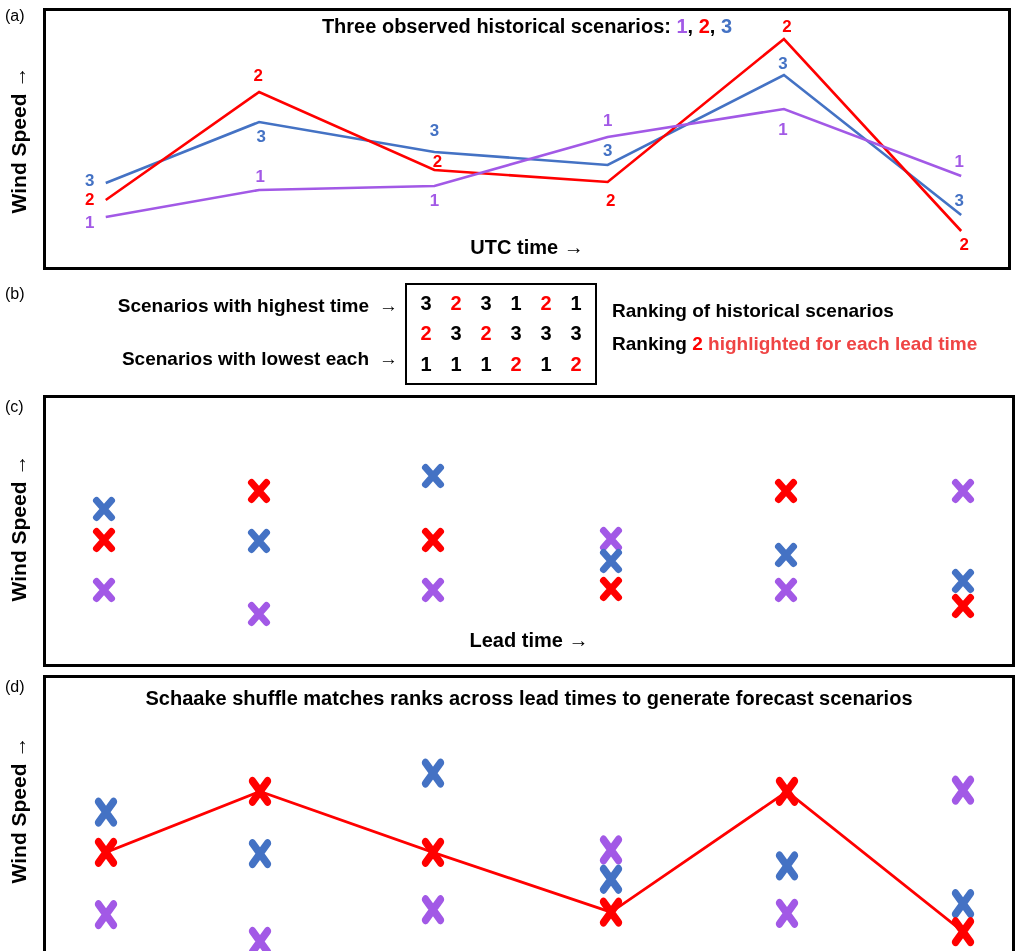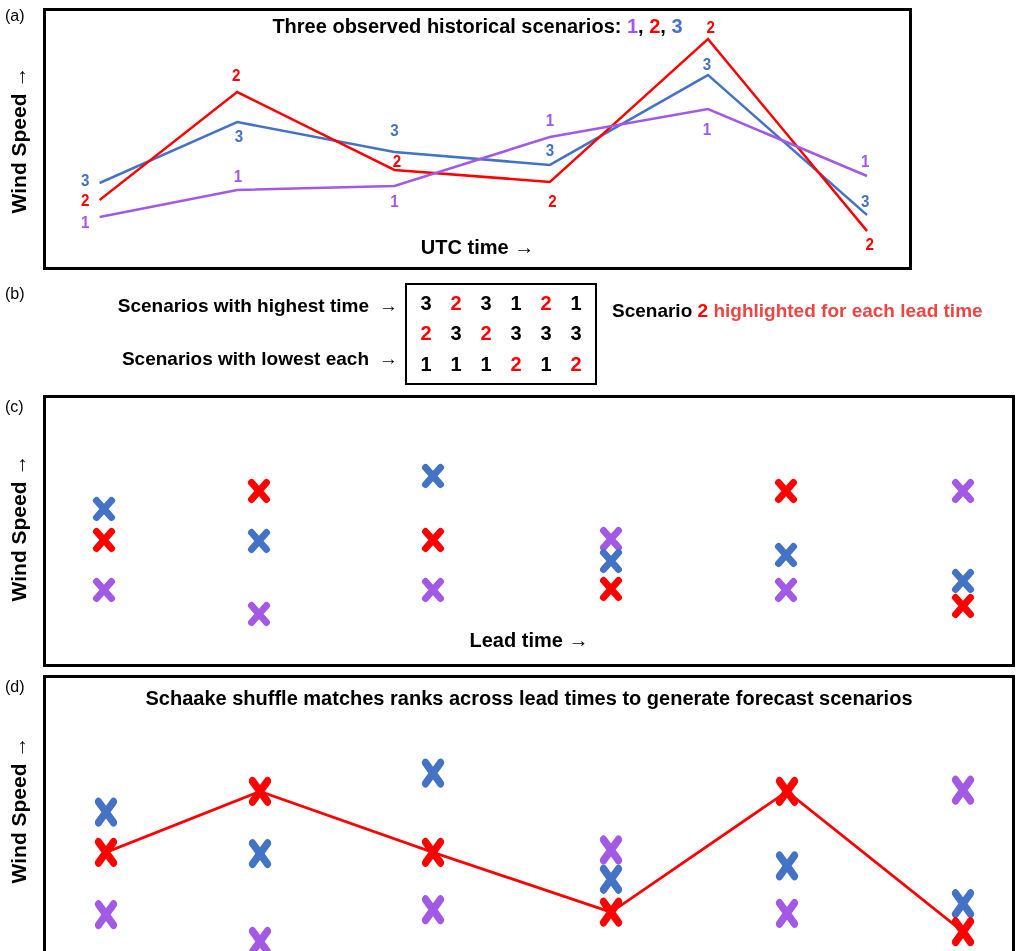--- a/index.html
+++ b/index.html
@@ -1,19 +1,19 @@
 <!DOCTYPE html>
 <html><head>
 <meta charset="utf-8">
 <style>
   html,body{margin:0;padding:0;background:#fff;}
   .fig{position:relative;width:1024px;height:951px;background:#ffffff;
        font-family:"Liberation Sans",sans-serif;color:#000;overflow:hidden;}
   .panel{position:absolute;border:3px solid #000;background:#fff;box-sizing:border-box;}
-  #panel-a{left:43px;top:8px;width:869px;height:262px;}
+  #panel-a{left:43px;top:8px;width:968px;height:262px;}
   #panel-c{left:43px;top:395px;width:972px;height:272px;}
   #panel-d{left:43px;top:675px;width:972px;height:328px;}
   .panel svg{position:absolute;left:0;top:0;width:100%;height:100%;display:block;}
   .ptitle{position:absolute;top:4px;left:0;right:0;text-align:center;
           font-size:20px;font-weight:600;white-space:nowrap;}
   #panel-c .ptitle{font-size:20px;letter-spacing:-0.6px;top:7px;}
   #panel-d .ptitle{top:9px;}
   .xlab{position:absolute;left:0;right:0;text-align:center;font-size:20px;font-weight:600;margin-top:24px;}
   #panel-a .xlab{bottom:8px;}
   #panel-c .xlab{bottom:12px;}
@@ -104,21 +104,22 @@
       <div style="color: rgb(0, 0, 0);">3</div>
       <div style="color: rgb(0, 0, 0);">3</div>
       <div style="color: rgb(0, 0, 0);">1</div>
       <div style="color: rgb(0, 0, 0);">1</div>
       <div style="color: rgb(0, 0, 0);">1</div>
       <div style="color: rgb(255, 0, 0);">2</div>
       <div style="color: rgb(0, 0, 0);">1</div>
       <div style="color: rgb(255, 0, 0);">2</div>
     </div>
   <div id="rank-caption">
-    <div><span style="color: rgb(0, 0, 0);">Scenario </span><span style="color: rgb(255, 0, 0);">2</span><span style="color: #ef4444;"> highlighted for each lead time</span></div>
+    <div>Ranking of historical scenarios</div>
+    <div><span style="color: rgb(0, 0, 0);">Ranking </span><span style="color: rgb(255, 0, 0);">2</span><span style="color: #ef4444;"> highlighted for each lead time</span></div>
   </div>
 
   <div class="panel" id="panel-c">
     <svg id="svg-c" viewBox="0 0 966 266" preserveAspectRatio="none">
         <path d="M 50.5 102.5 L 65.5 119.5 M 50.5 119.5 L 65.5 102.5" stroke="#4472C4" stroke-width="7" stroke-linecap="round" fill="none"></path>
         <path d="M 50.5 133.5 L 65.5 150.5 M 50.5 150.5 L 65.5 133.5" stroke="#FF0000" stroke-width="7" stroke-linecap="round" fill="none"></path>
         <path d="M 50.5 183.5 L 65.5 200.5 M 50.5 200.5 L 65.5 183.5" stroke="#A259E6" stroke-width="7" stroke-linecap="round" fill="none"></path>
         <path d="M 205.5 84.5 L 220.5 101.5 M 205.5 101.5 L 220.5 84.5" stroke="#FF0000" stroke-width="7" stroke-linecap="round" fill="none"></path>
         <path d="M 205.5 134.5 L 220.5 151.5 M 205.5 151.5 L 220.5 134.5" stroke="#4472C4" stroke-width="7" stroke-linecap="round" fill="none"></path>
         <path d="M 205.5 207.5 L 220.5 224.5 M 205.5 224.5 L 220.5 207.5" stroke="#A259E6" stroke-width="7" stroke-linecap="round" fill="none"></path>

